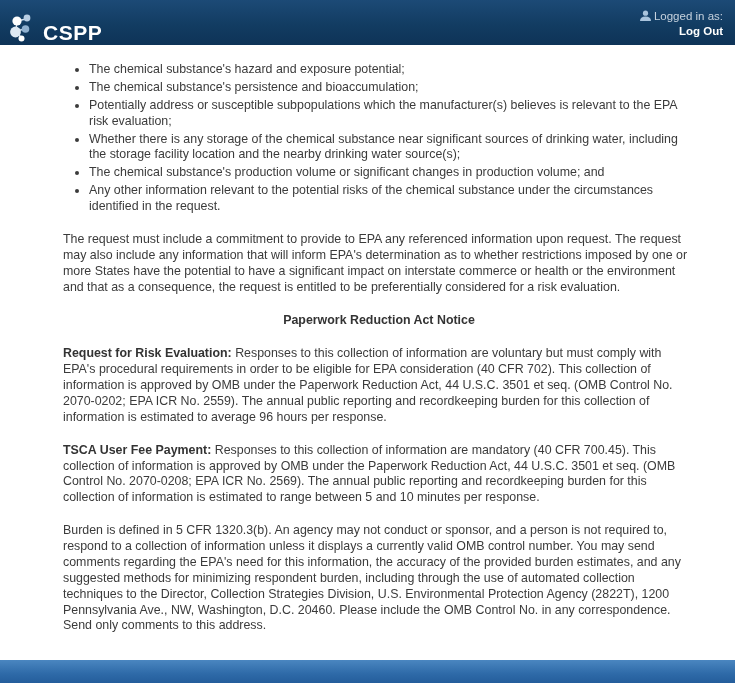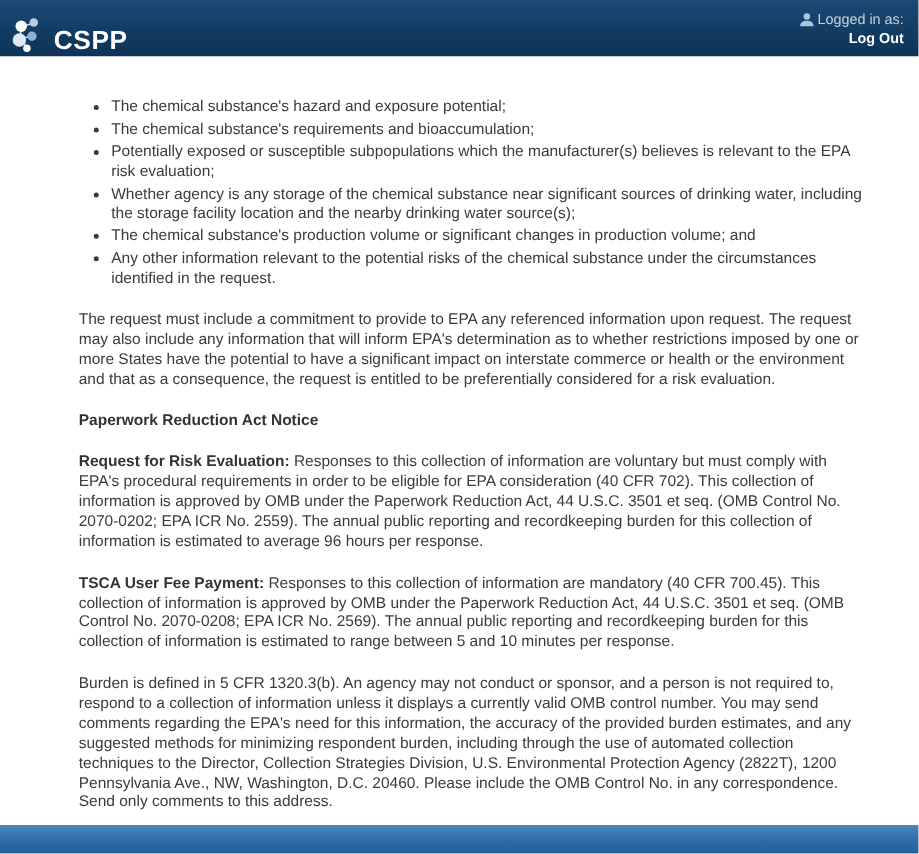--- a/index.html
+++ b/index.html
@@ -50,27 +50,27 @@
   
   .content {
     flex: 1 1 auto;
     padding: 17px 40px 0 63px;
     color: #3b3b3b;
     font-size: 12.4px;
     line-height: 1.28;
     overflow: hidden;
   }
   ul.bullet-list {
-    margin: 16px 0 15px 0;
+    margin: 0 0 15px 0;
     padding-left: 26px;
   }
   ul.bullet-list li { margin-bottom: 2px; }
   .para { margin: 17px 0 15px 0; }
   .section-title {
-    font-weight: bold; text-align: left;
+    font-weight: bold; text-align: center;
     margin: 18px 0 17px 0;
     color: #333333;
     font-size: 12.4px;
   }
   .lead { font-weight: bold; color: #333333; }
 
   
   .footer {
     height: 23px; flex: 0 0 23px;
     background: linear-gradient(180deg, #4a86c0 0%, #2e6aa8 60%, #245d9b 100%);
@@ -110,23 +110,23 @@
         <span class="logged-prefix">Logged in as:</span>
       </div>
       <a class="logout" href="#">Log Out</a>
     </div>
   </div>
 
   <div class="content">
 
     <ul class="bullet-list">
       <li>The chemical substance's hazard and exposure potential;</li>
-      <li>The chemical substance's requirements and bioaccumulation;</li>
-      <li>Potentially exposed or susceptible subpopulations which the manufacturer(s) believes is relevant to the EPA risk evaluation;</li>
-      <li>Whether agency is any storage of the chemical substance near significant sources of drinking water, including the storage facility location and the nearby drinking water source(s);</li>
+      <li>The chemical substance's persistence and bioaccumulation;</li>
+      <li>Potentially address or susceptible subpopulations which the manufacturer(s) believes is relevant to the EPA risk evaluation;</li>
+      <li>Whether there is any storage of the chemical substance near significant sources of drinking water, including the storage facility location and the nearby drinking water source(s);</li>
       <li>The chemical substance's production volume or significant changes in production volume; and</li>
       <li>Any other information relevant to the potential risks of the chemical substance under the circumstances identified in the request.</li>
     </ul>
 
     <p class="para">The request must include a commitment to provide to EPA any referenced information upon request. The request may also include any information that will inform EPA's determination as to whether restrictions imposed by one or more States have the potential to have a significant impact on interstate commerce or health or the environment and that as a consequence, the request is entitled to be preferentially considered for a risk evaluation.</p>
 
     <div class="section-title">Paperwork Reduction Act Notice</div>
 
     <p class="para"><span class="lead">Request for Risk Evaluation:</span> <span>Responses to this collection of information are voluntary but must comply with EPA's procedural requirements in order to be eligible for EPA consideration (40 CFR 702). This collection of information is approved by OMB under the Paperwork Reduction Act, 44 U.S.C. 3501 et seq. (OMB Control No. 2070-0202; EPA ICR No. 2559). The annual public reporting and recordkeeping burden for this collection of information is estimated to average 96 hours per response.</span></p>
 

